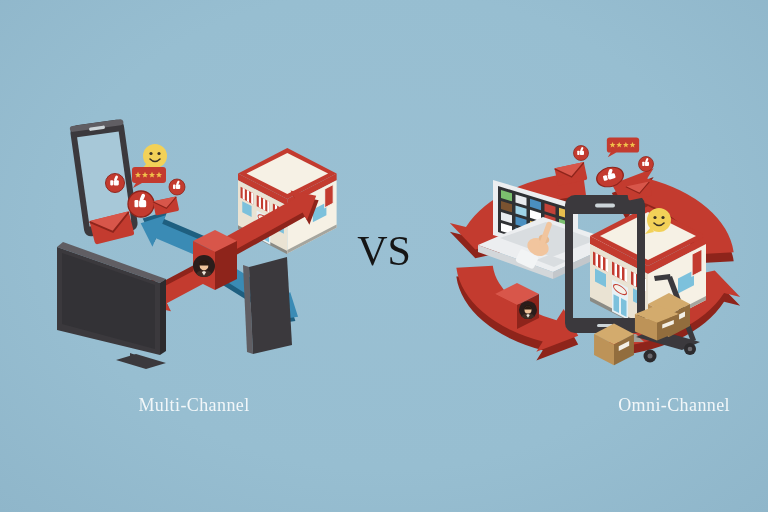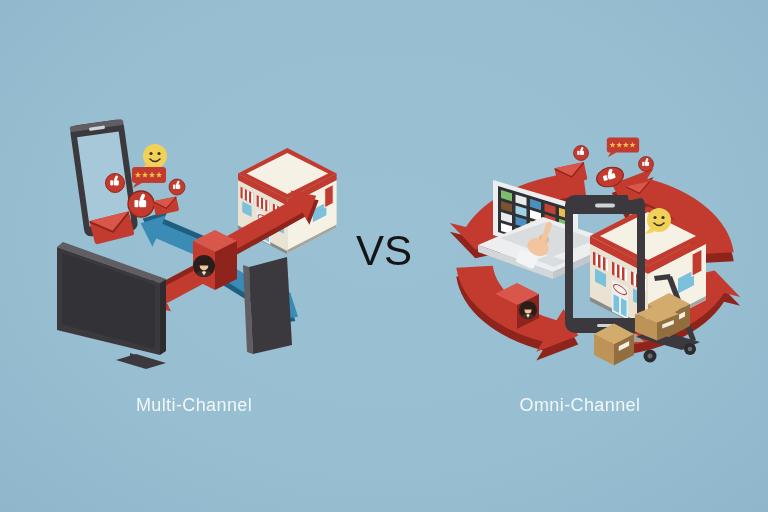--- a/index.html
+++ b/index.html
@@ -1,29 +1,29 @@
 <!DOCTYPE html>
 <html style="--background: #9ac0d3; --red: #c33b2f; --red-dark: #8e241b; --red-light: #d8564a; --blue-arrow: #3a8bb5; --blue-arrow-dark: #1e5f80; --device-dark: #3b393d; --device-edge: #605e63; --screen-blue: #a7c8d8; --cream: #eae3d3; --cream-light: #f6f1e5; --window-blue: #7cc1dc; --yellow: #f2d158; --skin: #f1c59e; --box-tan: #bd9358; --box-tan-dark: #926d3d; --box-tan-light: #d3ab6d; --label-text: #f2f7f9; --vs-text: #151515;"><head>
 <meta charset="utf-8">
 <style>
   html,body{margin:0;padding:0;}
   .canvas{
     position:relative;width:768px;height:512px;overflow:hidden;
     background:radial-gradient(ellipse at 50% 45%, var(--background) 0%, #97bed1 60%, #8fb6ca 100%);
-    font-family:Liberation Sans, sans-serif;
+    font-family:Liberation Serif, serif;
   }
   .panel-svg{position:absolute;display:block;}
   #left-illustration{left:48px;top:108px;}
   #right-illustration{left:438px;top:118px;}
   .caption{
     position:absolute;top:390px;height:30px;line-height:30px;
     text-align:center;color:var(--label-text);font-size:18px;letter-spacing:.4px;
   }
   #left-caption{left:48px;width:292px;}
-  #right-caption{left:430px;width:300px;}
+  #right-caption{left:430px;width:300px;text-align:right;}
   .vs{
     position:absolute;left:344px;top:226px;width:80px;height:50px;line-height:50px;
     text-align:center;color:var(--vs-text);font-size:42px;font-weight:400;
   }
   
   .c-red{fill:var(--red);} .c-red-dark{fill:var(--red-dark);} .c-red-light{fill:var(--red-light);}
   .c-blue{fill:var(--blue-arrow);} .c-blue-dark{fill:var(--blue-arrow-dark);}
   .c-dark{fill:var(--device-dark);} .c-edge{fill:var(--device-edge);}
   .c-screen{fill:var(--screen-blue);} .c-cream{fill:var(--cream);} .c-cream2{fill:var(--cream-light);}
   .c-window{fill:var(--window-blue);} .c-yellow{fill:var(--yellow);} .c-skin{fill:var(--skin);}

